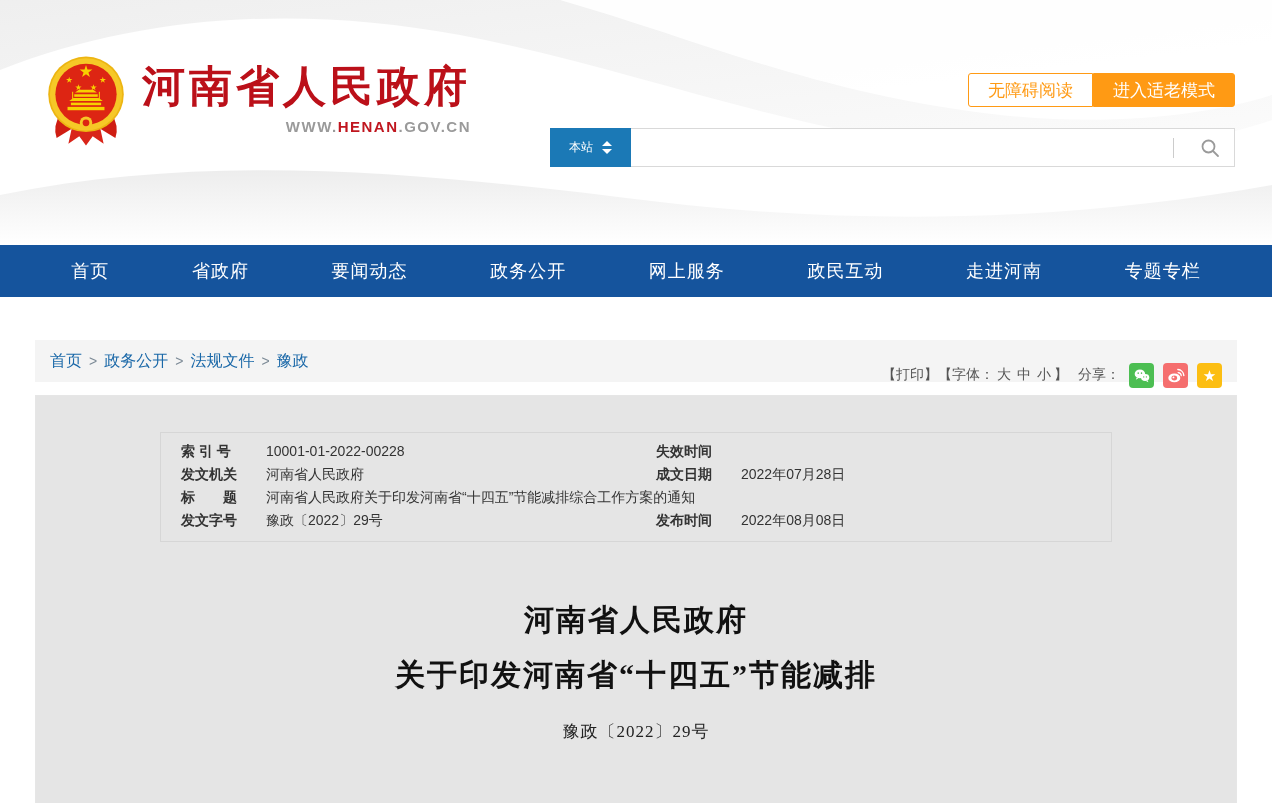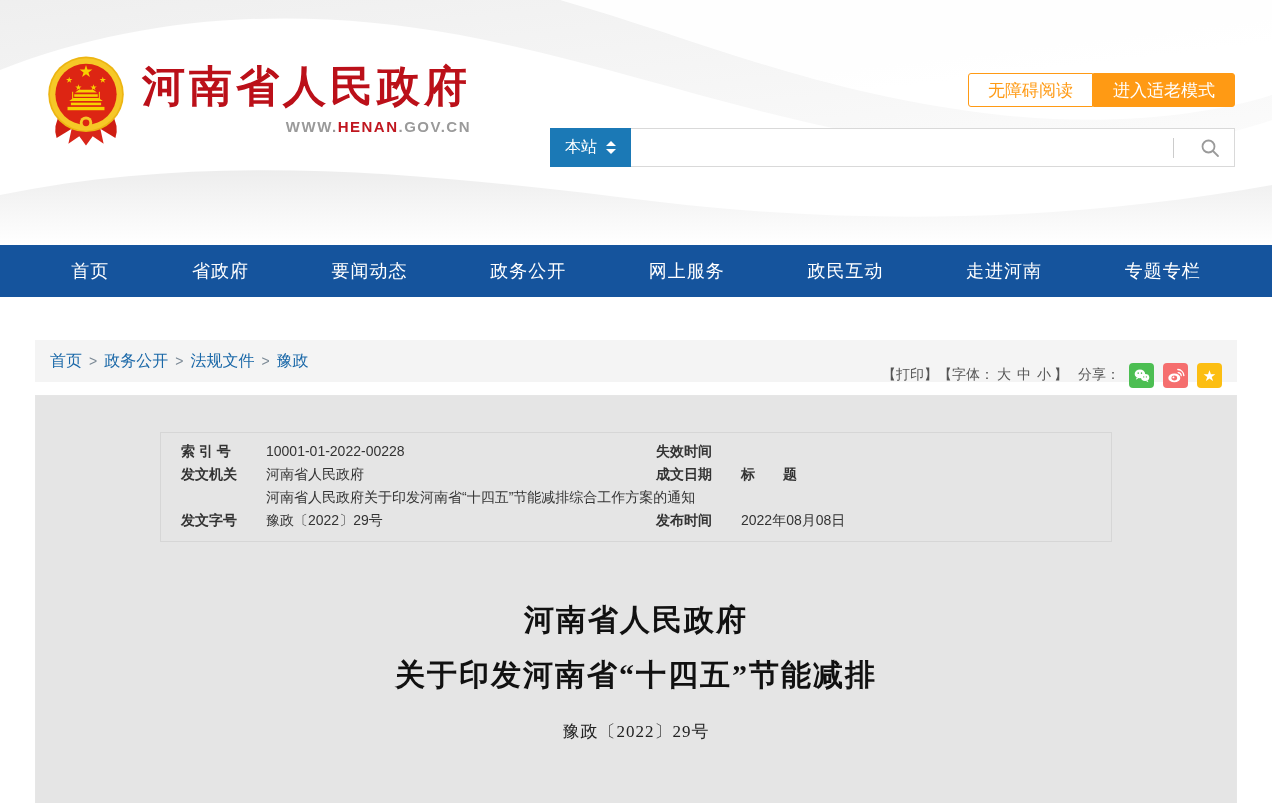--- a/index.html
+++ b/index.html
@@ -15,21 +15,21 @@
   .site-url .hl { color:#c0161f; }
 
   .mode-buttons { position:absolute; right:37px; top:73px; display:flex; z-index:2; }
   .btn-outline { height:34px; padding:0 19px; background:#fff; border:1px solid #ff9a14; color:#ff9a14;
                  font-size:17px; border-radius:3px 0 0 3px; cursor:pointer; font-family:inherit; }
   .btn-solid   { height:34px; padding:0 19px; background:#ff9a14; border:1px solid #ff9a14; color:#fff;
                  font-size:17px; border-radius:0 3px 3px 0; cursor:pointer; font-family:Liberation Mono, monospace; }
 
   .search-bar { position:absolute; left:550px; top:128px; width:685px; height:39px; z-index:2;
                 display:flex; align-items:center; background:#fff; border:1px solid #d9d9d9; }
-  .scope { width:81px; height:39px; margin:-1px 0 -1px -1px; background:#1b79b6; color:#fff; font-size:16px;
+  .scope { width:81px; height:39px; margin:-1px 0 -1px -1px; background:#1b79b6; color:#fff; font-size:12px;
            display:flex; align-items:center; justify-content:center; gap:9px; cursor:pointer; flex:none; }
   .arrows { display:flex; flex-direction:column; gap:3px; }
   .arrows i { display:block; width:0; height:0; border-left:5px solid transparent; border-right:5px solid transparent; }
   .arrows .up   { border-bottom:5px solid #fff; }
   .arrows .down { border-top:5px solid #fff; }
   .search-input { flex:1; height:100%; border:none; outline:none; padding:0 12px; font-size:15px; background:transparent; }
   .search-div { width:1px; height:20px; background:#ccc; flex:none; margin-right:12px; }
   .search-btn { width:48px; height:100%; border:none; background:transparent; cursor:pointer;
                 display:flex; align-items:center; justify-content:center; }
 
@@ -198,20 +198,21 @@
 <main class="content">
   <div class="info-table">
     <span class="lbl">索 引 号</span>
     <span class="val">10001-01-2022-00228</span>
     <span class="lbl">失效时间</span>
     <span class="val"></span>
 
     <span class="lbl">发文机关</span>
     <span class="val">河南省人民政府</span>
     <span class="lbl">成文日期</span>
+    <span class="val">2022年07月28日</span>
 
     <span class="lbl">标　　题</span>
     <span class="val span-val">河南省人民政府关于印发河南省“十四五”节能减排综合工作方案的通知</span>
 
     <span class="lbl">发文字号</span>
     <span class="val">豫政〔2022〕29号</span>
     <span class="lbl">发布时间</span>
     <span class="val">2022年08月08日</span>
   </div>
 

